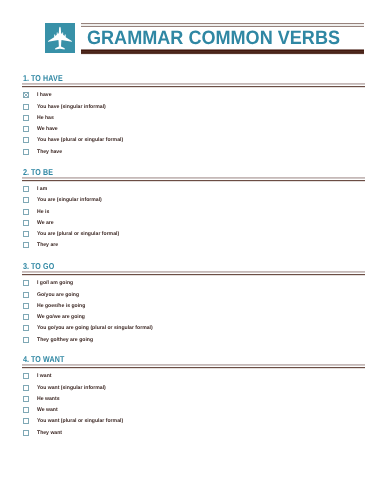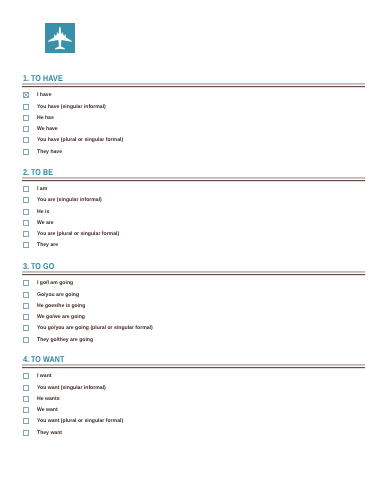--- a/index.html
+++ b/index.html
@@ -191,20 +191,26 @@
           L89.7 59.8c0.25 0.2 0.4 0.5 0.4 0.8L89.8 62.4
           L55.2 56.9 54.3 64.0 54.0 70.0 53.6 78.5
           L65.9 83.8 65.9 88.6 50 85.5 34.1 88.6 34.1 83.8 46.4 78.5
           L46.0 70.0 45.7 64.0 44.8 56.9
           L10.2 62.4 9.9 60.6c0-0.3 0.15-0.6 0.4-0.8
           L30.6 47.8 30.8 38.6 33.9 38.6 34.5 43.0
           L39.2 38.8 39.4 31.4 42.4 31.4 42.3 36.2 43.1 36.9
           L46.1 33.0 46.7 24.9 47.0 20.6C47.15 15.9 48.1 12.6 50 12.6z"></path>
       </svg>
     </div>
+    <div class="title-wrap">
+      <div class="rule-thin r1"></div>
+      <div class="rule-thin r2"></div>
+      <div class="doc-title">GRAMMAR COMMON VERBS</div>
+      <div class="rule-thick"></div>
+    </div>
   </div>
 
   <div id="sections-host">
       <div class="section" style="top: 73.2px;">
         <div class="sec-head">
           <span class="sec-num">1.</span>
           <span class="sec-title">TO HAVE</span>
           <div class="sec-rule-light"></div>
           <div class="sec-rule-dark"></div>
         </div>

